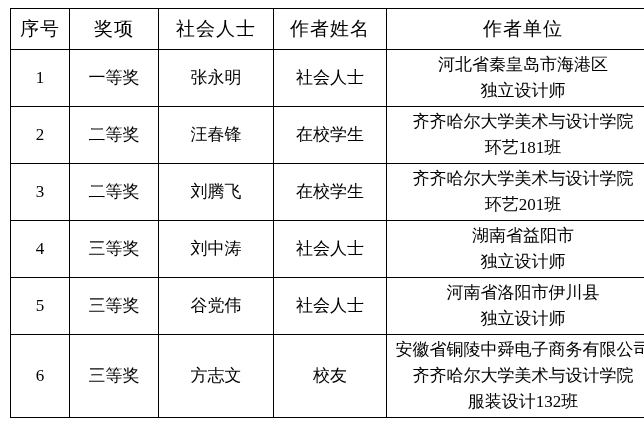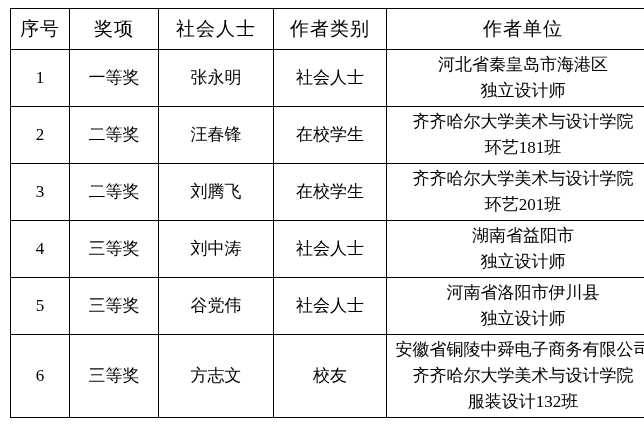--- a/index.html
+++ b/index.html
@@ -60,21 +60,21 @@
 </head>
 <body>
 
 <div class="table-wrap">
   <table class="award-table">
     <thead>
       <tr>
         <th class="col-index">序号</th>
         <th class="col-award">奖项</th>
         <th class="col-name">社会人士</th>
-        <th class="col-type">作者类别</th>
+        <th class="col-type">作者姓名</th>
         <th class="col-unit">作者单位</th>
       </tr>
     </thead>
     <tbody>
       <tr class="row">
         <td>1</td>
         <td>一等奖</td>
         <td>张永明</td>
         <td>社会人士</td>
         <td>

